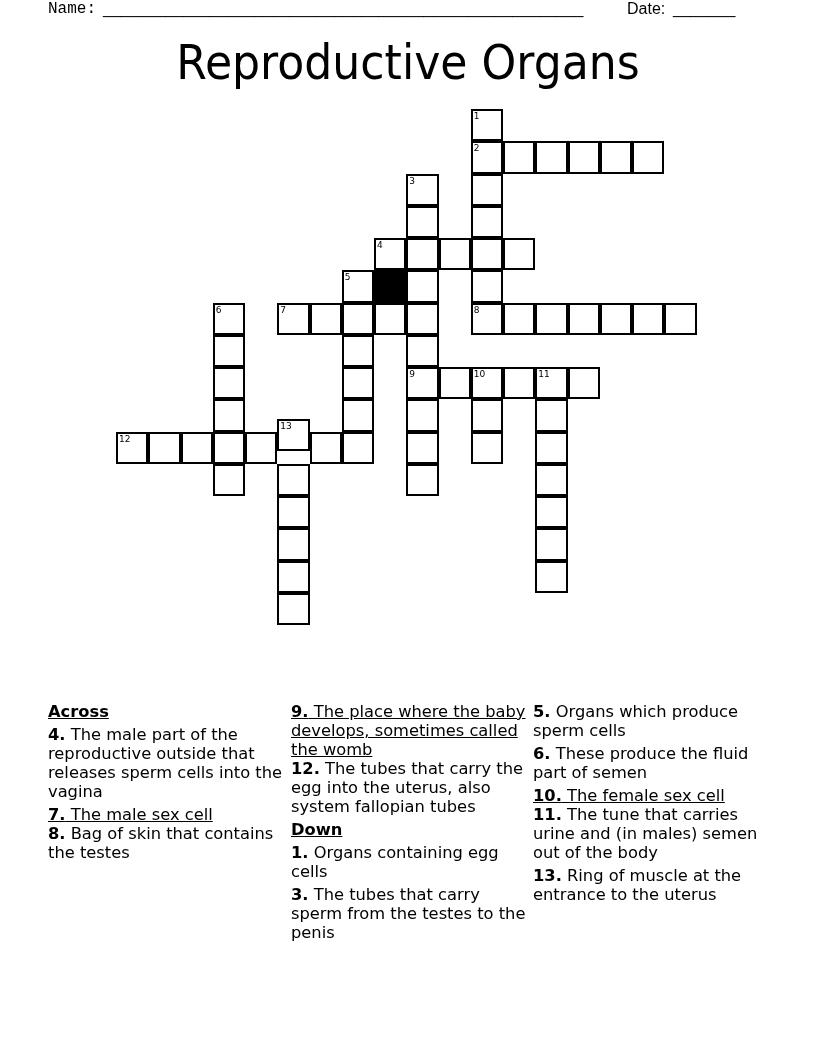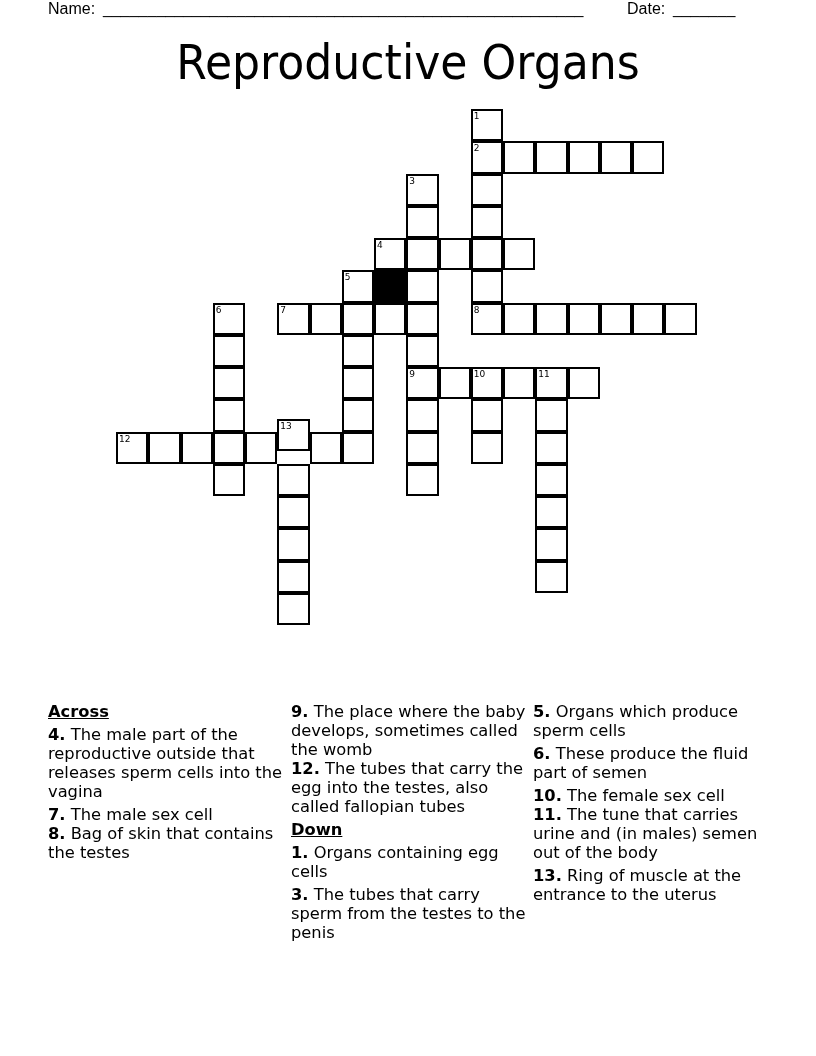--- a/index.html
+++ b/index.html
@@ -1,21 +1,21 @@
 <!DOCTYPE html>
 <html><head>
 <meta charset="utf-8">
 <style>
   html, body { margin: 0; padding: 0; background: #ffffff; }
   body { width: 816px; height: 1056px; position: relative; overflow: hidden; color: #000; }
   .header-line {
     position: absolute; top: 0; left: 48px; width: 700px; height: 20px;
     font-family: "Liberation Sans", sans-serif; font-size: 16px; line-height: 18px;
   }
-  .header-line .name-label { position: absolute; left: 0; top: 0; }
+  .header-line .name-label { position: absolute; left: 0; top: 0; font-family: Liberation Mono, monospace; }
   .header-line .name-blank { position: absolute; left: 55px; top: 0; }
   .header-line .date-label { position: absolute; left: 579px; top: 0; }
   .header-line .date-blank { position: absolute; left: 625px; top: 0; }
   .title {
     position: absolute; top: 30px; left: 0; width: 816px; text-align: center;
     font-family: "DejaVu Sans", sans-serif; font-size: 48px; line-height: 64px;
     letter-spacing: 0px; transform: scaleX(0.92);
   }
   .grid { position: absolute; left: 0; top: 0; width: 816px; height: 680px; }
   .cell {
@@ -31,21 +31,21 @@
     position: absolute; top: 702px; left: 48px; width: 740px;
     font-family: "DejaVu Sans", sans-serif; font-size: 16.3px; line-height: 19px;
   }
   .col { position: absolute; top: 0; width: 235px; }
   .col1 { left: 0; }
   .col2 { left: 243px; }
   .col3 { left: 485px; }
   .section-head { font-weight: bold; text-decoration: underline; margin-bottom: 4px; }
   .clue { margin-bottom: 4px; }
   .clue .n { font-weight: bold; }
-  .clue.tight { margin-bottom: 0px; }
+  .clue.tight { margin-bottom: 0px; text-decoration: underline; }
 </style>
 </head>
 <body>
 
 <div class="header-line">
   <span class="name-label">Name:</span>
   <span class="name-blank">______________________________________________________</span>
   <span class="date-label">Date:</span>
   <span class="date-blank">_______</span>
 </div>
@@ -154,21 +154,21 @@
 
 <div class="clues">
   <div class="col col1">
     <div class="section-head">Across</div>
     <div class="clue"><span class="n">4.</span><span> The male part of the reproductive outside that releases sperm cells into the vagina</span></div>
     <div class="clue tight"><span class="n">7.</span><span> The male sex cell</span></div>
     <div class="clue"><span class="n">8.</span><span> Bag of skin that contains the testes</span></div>
   </div>
   <div class="col col2">
     <div class="clue tight"><span class="n">9.</span><span> The place where the baby develops, sometimes called the womb</span></div>
-    <div class="clue"><span class="n">12.</span><span> The tubes that carry the egg into the testes, also called fallopian tubes</span></div>
+    <div class="clue"><span class="n">12.</span><span> The tubes that carry the egg into the uterus, also system fallopian tubes</span></div>
     <div class="section-head">Down</div>
     <div class="clue"><span class="n">1.</span><span> Organs containing egg cells</span></div>
     <div class="clue"><span class="n">3.</span><span> The tubes that carry sperm from the testes to the penis</span></div>
   </div>
   <div class="col col3">
     <div class="clue"><span class="n">5.</span><span> Organs which produce sperm cells</span></div>
     <div class="clue"><span class="n">6.</span><span> These produce the fluid part of semen</span></div>
     <div class="clue tight"><span class="n">10.</span><span> The female sex cell</span></div>
     <div class="clue"><span class="n">11.</span><span> The tune that carries urine and (in males) semen out of the body</span></div>
     <div class="clue"><span class="n">13.</span><span> Ring of muscle at the entrance to the uterus</span></div>

